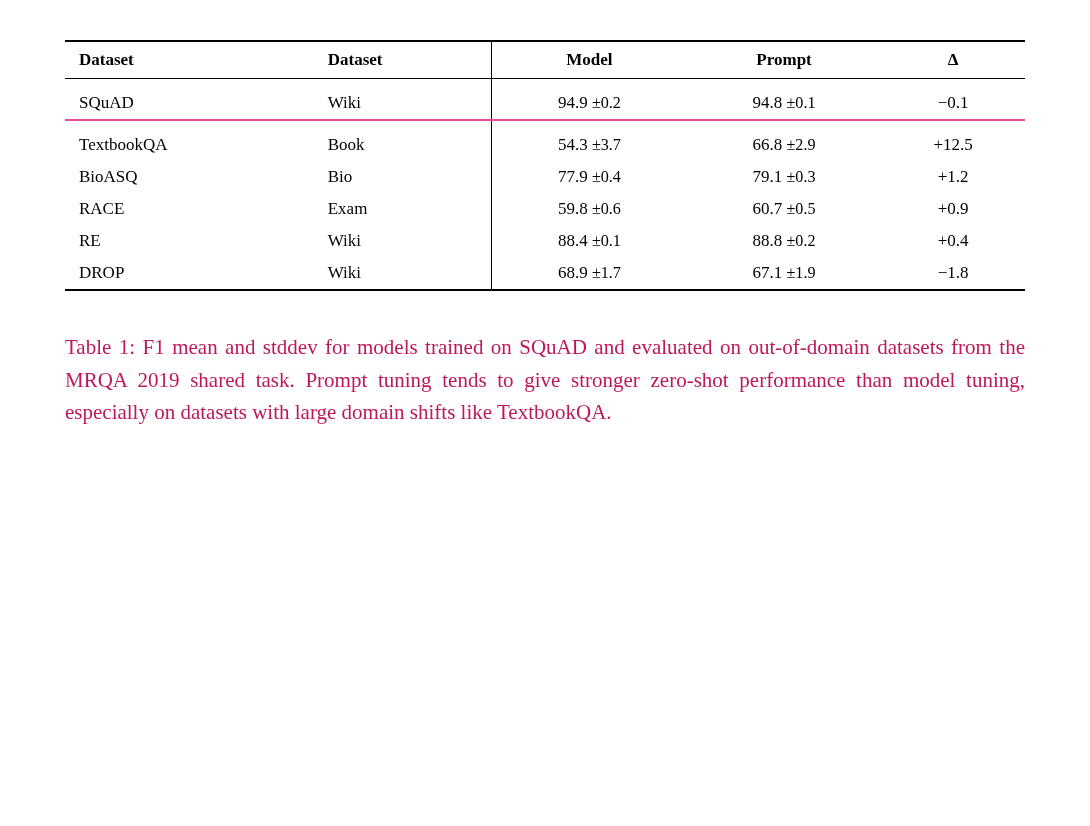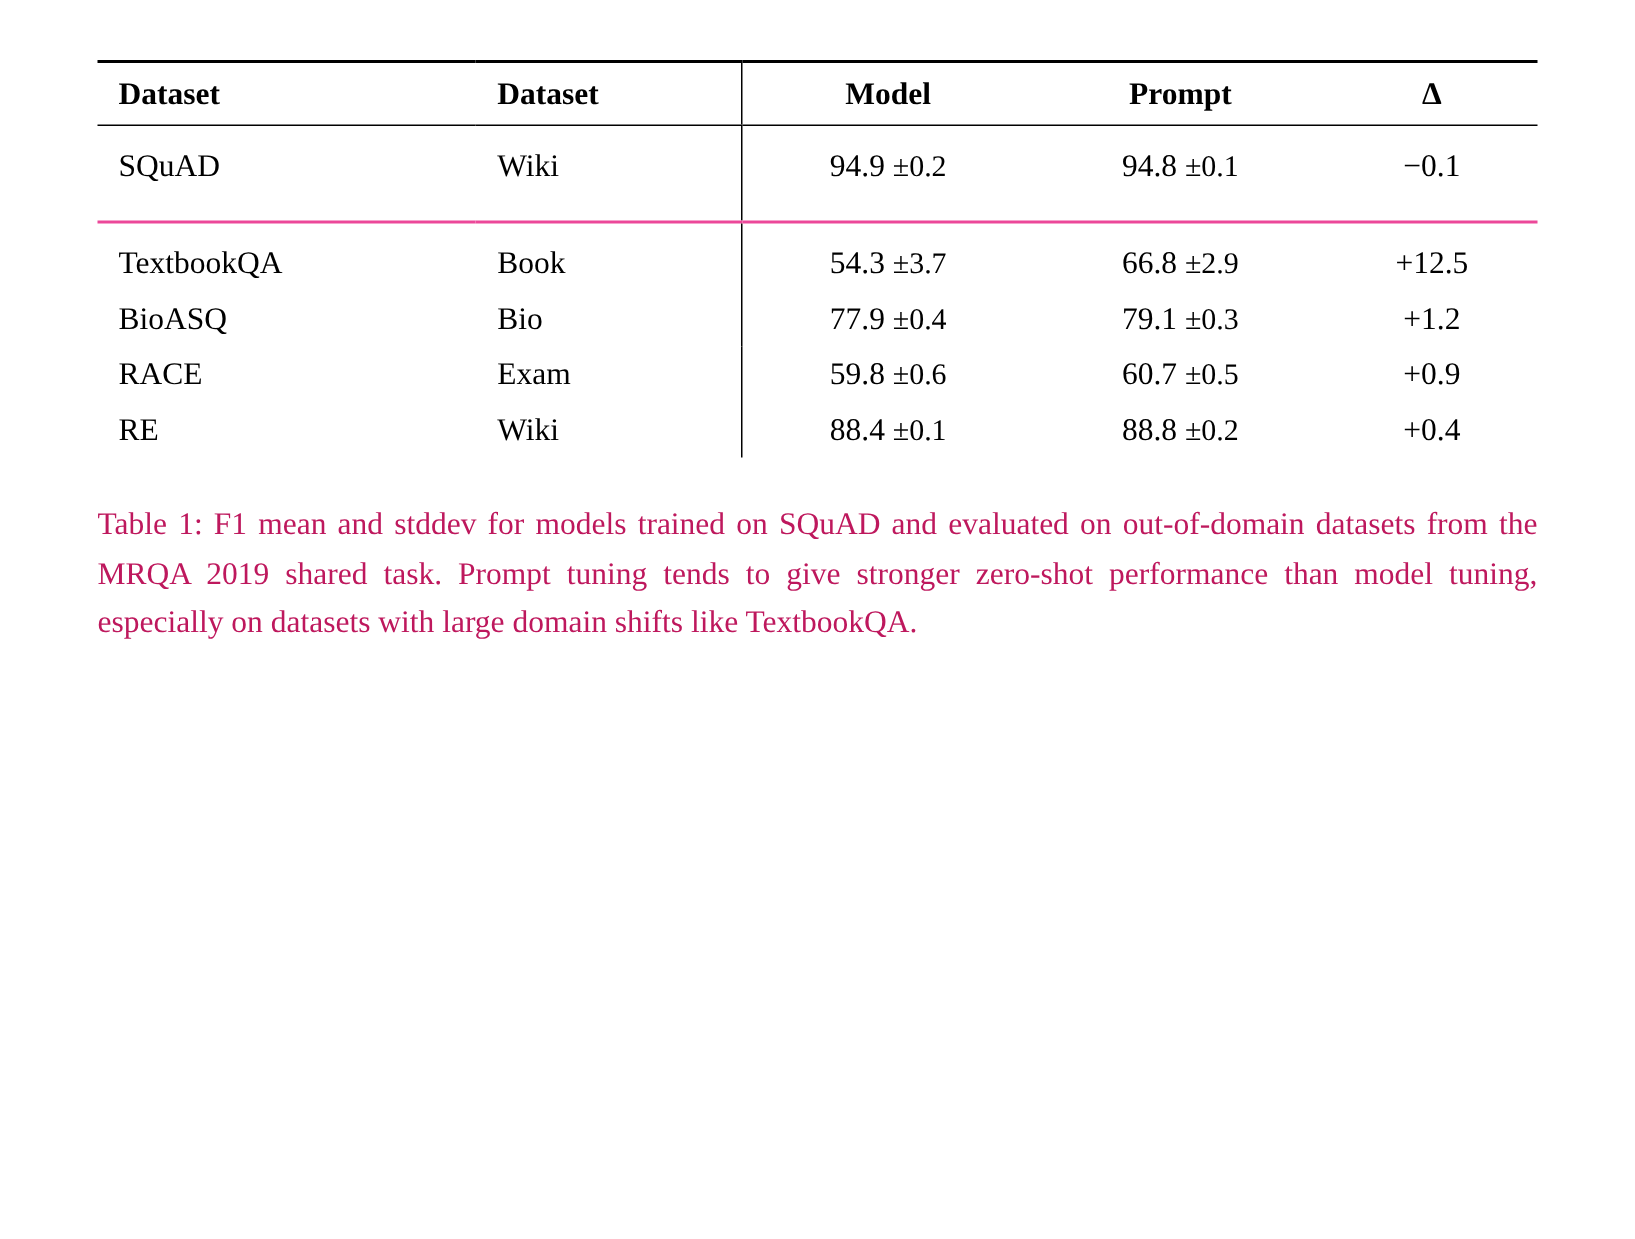--- a/index.html
+++ b/index.html
@@ -20,22 +20,22 @@
     }
 
     .container {
       width: 960px;
     }
 
     
     .results-table {
       width: 100%;
       border-collapse: collapse;
-      margin-bottom: 28px;
-      font-size: 21px;
+      margin-bottom: 40px;
+      font-size: 17px;
     }
 
     .results-table thead tr th {
       font-weight: bold;
       padding: 8px 14px;
       text-align: left;
       border-top: 2.5px solid #000;
       border-bottom: 1px solid #000;
     }
 
@@ -63,21 +63,21 @@
     .results-table tbody tr td.col-model {
       border-left: 1.5px solid #000;
     }
 
     
     .results-table tbody tr.section-start td {
       padding-top: 14px;
     }
 
     .results-table tbody tr.section-end td {
-      padding-bottom: 24px;
+      padding-bottom: 6px;
     }
 
     
     .results-table tbody tr.border-top td {
       border-top: 2px solid #ec4899;
     }
 
     
     .results-table tbody tr.border-bottom td {
       border-bottom: 2.5px solid #000;
@@ -143,20 +143,27 @@
       <td class="col-prompt"><span class="bold">60.7</span> <span style="font-size:0.95em">±0.5</span></td>
       <td class="col-delta">+0.9</td>
     </tr>
         <tr>
       <td class="col-dataset">RE</td>
       <td class="col-domain">Wiki</td>
       <td class="col-model">88.4 <span style="font-size:0.95em">±0.1</span></td>
       <td class="col-prompt"><span class="bold">88.8</span> <span style="font-size:0.95em">±0.2</span></td>
       <td class="col-delta">+0.4</td>
     </tr>
+        <tr class="section-end border-bottom">
+      <td class="col-dataset">DROP</td>
+      <td class="col-domain">Wiki</td>
+      <td class="col-model"><span class="bold">68.9</span> <span style="font-size:0.95em">±1.7</span></td>
+      <td class="col-prompt">67.1 <span style="font-size:0.95em">±1.9</span></td>
+      <td class="col-delta">−1.8</td>
+    </tr>
       </tbody>
   </table>
 
   <p class="caption">
     <span class="caption-label">Table 1:</span><span> F1 mean and stddev for models trained on SQuAD and evaluated on out-of-domain datasets from the MRQA 2019 shared task.  Prompt tuning tends to give stronger zero-shot performance than model tuning, especially on datasets with large domain shifts like TextbookQA.</span>
   </p>
 
 </div>
 
 </body></html>

